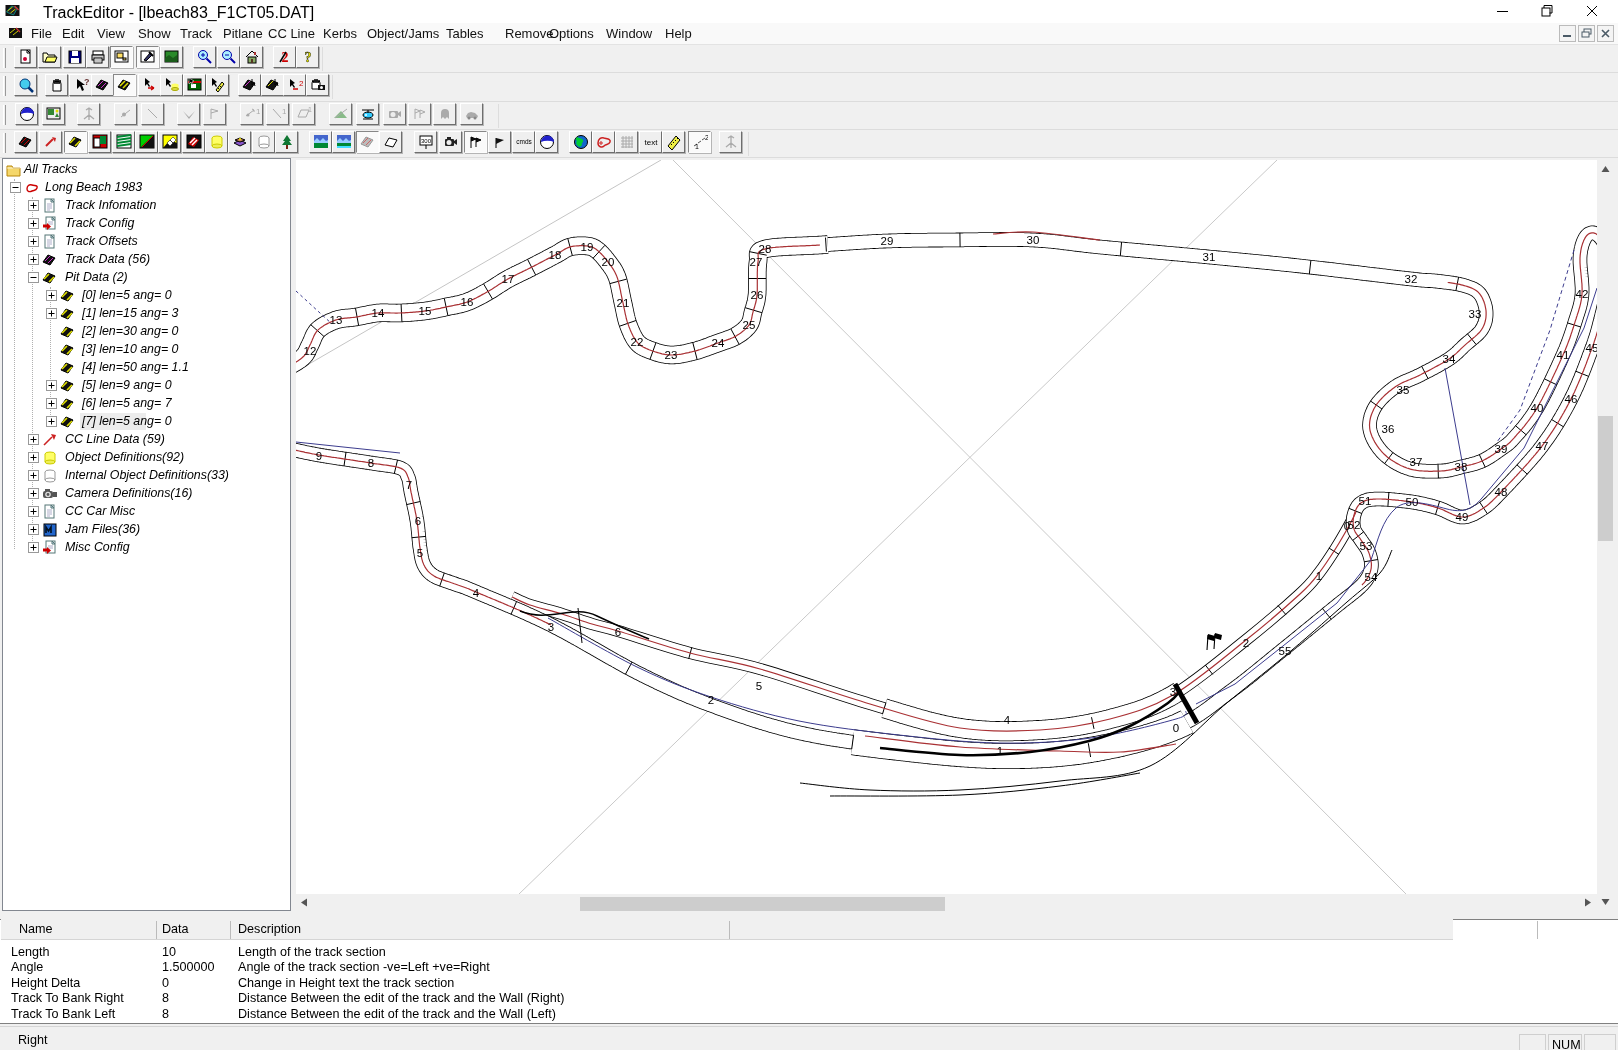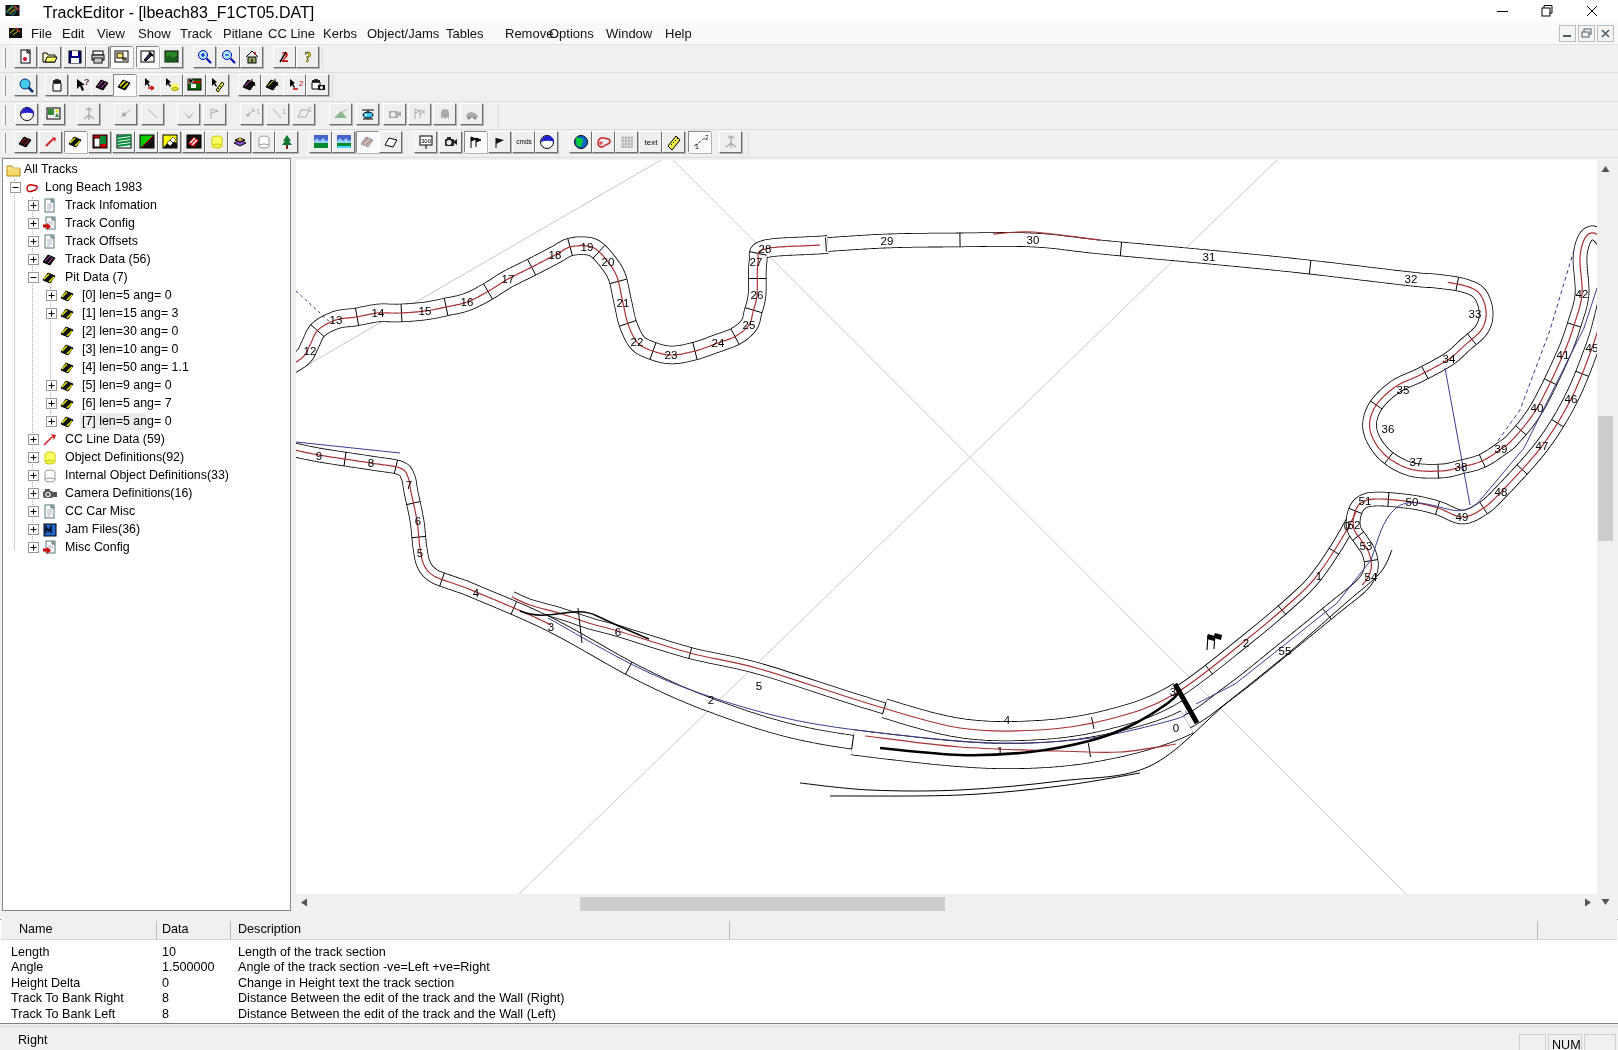--- a/index.html
+++ b/index.html
@@ -18,31 +18,31 @@
 .tb.p { border-color:#888 #fdfdfd #fdfdfd #888; background:#fafafa; }
 .grip { position:absolute; width:3px; height:20px; border-left:1px solid #fff; border-right:1px solid #999; }
 .tbend { position:absolute; width:2px; height:24px; border-left:1px solid #ddd; }
 .tbline { position:absolute; left:0; width:1618px; height:1px; background:#dcdcdc; }
 
 #tree { position:absolute; left:2px; top:158px; width:289px; height:753px; background:#fff;
   border:1px solid #828790; overflow:hidden; }
 .exp { position:absolute; width:11px; height:11px; background:#fff; border:1px solid #999; }
 .exp svg { position:absolute; left:-1px; top:-1px; }
 .tico { position:absolute; width:16px; height:16px; }
-.ttxt { position:absolute; font-size:12.4px; color:#000; white-space:nowrap; }
+.ttxt { position:absolute; font-size:12.4px; color:#000; white-space:nowrap;font-style:italic; }
 .dot { position:absolute; }
 .dot.v { border-left:1px dotted #b0b0b0; width:1px; }
 
 #canvas { position:absolute; left:296px; top:160px; width:1301px; height:734px; background:#fff; overflow:hidden; }
 
 .sb { position:absolute; background:#f0f0f0; }
 .sbthumb { position:absolute; background:#cdcdcd; }
 
 #tablepanel { position:absolute; left:0; top:919px; width:1618px; height:105px; background:#fff; border:1px solid #808080; border-left:none; border-right:none;}
-#thead { position:absolute; left:1px; top:919px; width:1616px; height:21px; background:#f0f0f0; border-bottom:1px solid #d5d5d5; }
+#thead { position:absolute; left:1px; top:919px; width:1452px; height:21px; background:#f0f0f0; border-bottom:1px solid #d5d5d5; }
 .hcell { position:absolute; top:3px; font-size:12.6px; color:#000; }
 .hsep { position:absolute; top:921px; width:1px; height:18px; background:#bbb; }
 .cell { position:absolute; font-size:12.6px; color:#000; white-space:nowrap; }
 
 #status { position:absolute; left:0; top:1026px; width:1618px; height:24px; background:#f0f0f0; border-top:1px solid #d5d5d5; }
 .spanel { position:absolute; top:7px; height:17px; border:1px solid #cfcfcf; }
 </style></head><body>
 
 <div id="title">
   <svg class="abs" style="left:5px;top:3px" width="17" height="16" viewBox="0 0 16 16">
@@ -624,21 +624,21 @@
     <div class="ttxt" style="left:62px;top:93px">Track Data (56)</div>
     <div class="exp" style="left:25px;top:113px">
       <svg width="11" height="11">
         <path d="M2.5,5.5 h6" stroke="#000"></path>
       </svg>
     </div>
     <div class="tico" style="left:39px;top:111px"><svg width="16" height="16" viewBox="0 0 16 16">
         <path d="M1,10 6,3 13,6 8,13z" fill="#111" stroke="#000"></path>
         <path d="M2,9 7,4 M7,12 12,7" stroke="#dd0" stroke-width="1.7"></path>
       </svg></div>
-    <div class="ttxt" style="left:62px;top:111px">Pit Data (7)</div>
+    <div class="ttxt" style="left:62px;top:111px">Pit Data (2)</div>
     <div class="exp" style="left:43px;top:131px">
       <svg width="11" height="11">
         <path d="M2.5,5.5 h6 M5.5,2.5 v6" stroke="#000"></path>
       </svg>
     </div>
     <div class="tico" style="left:57px;top:129px"><svg width="16" height="16" viewBox="0 0 16 16">
         <path d="M1,10 6,3 13,6 8,13z" fill="#111" stroke="#000"></path>
         <path d="M2,9 7,4 M7,12 12,7" stroke="#dd0" stroke-width="1.7"></path>
       </svg></div>
     <div class="ttxt" style="left:79px;top:129px">[0] len=5 ang= 0</div>

